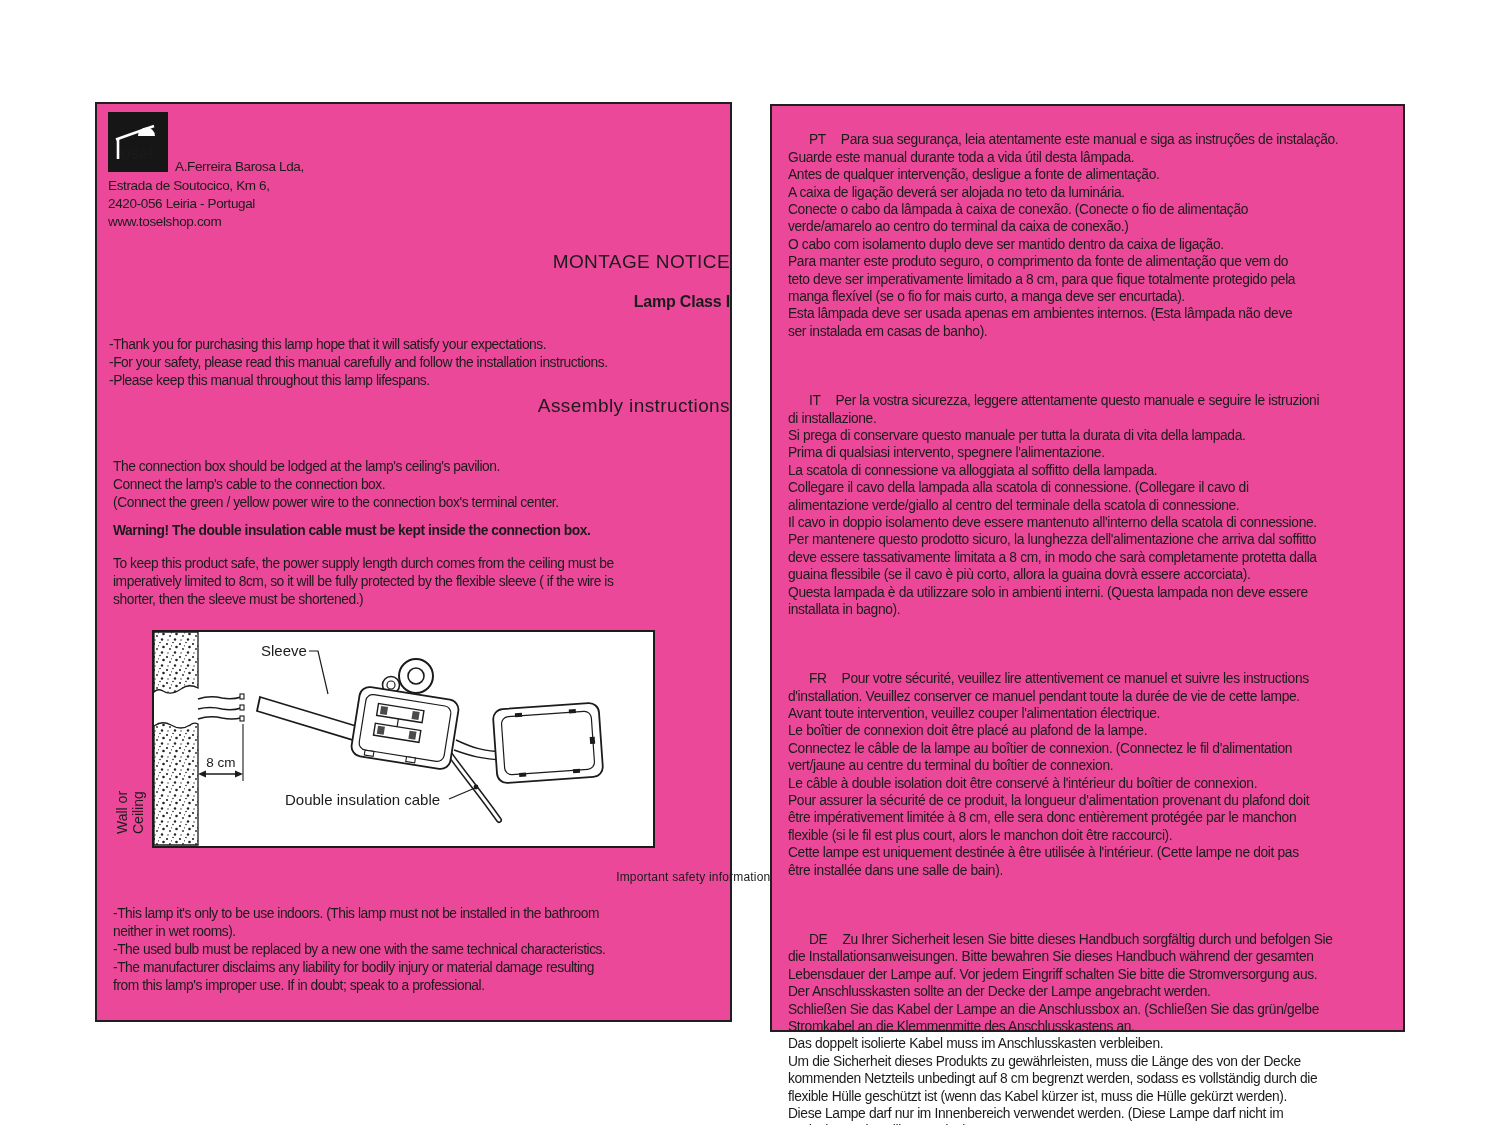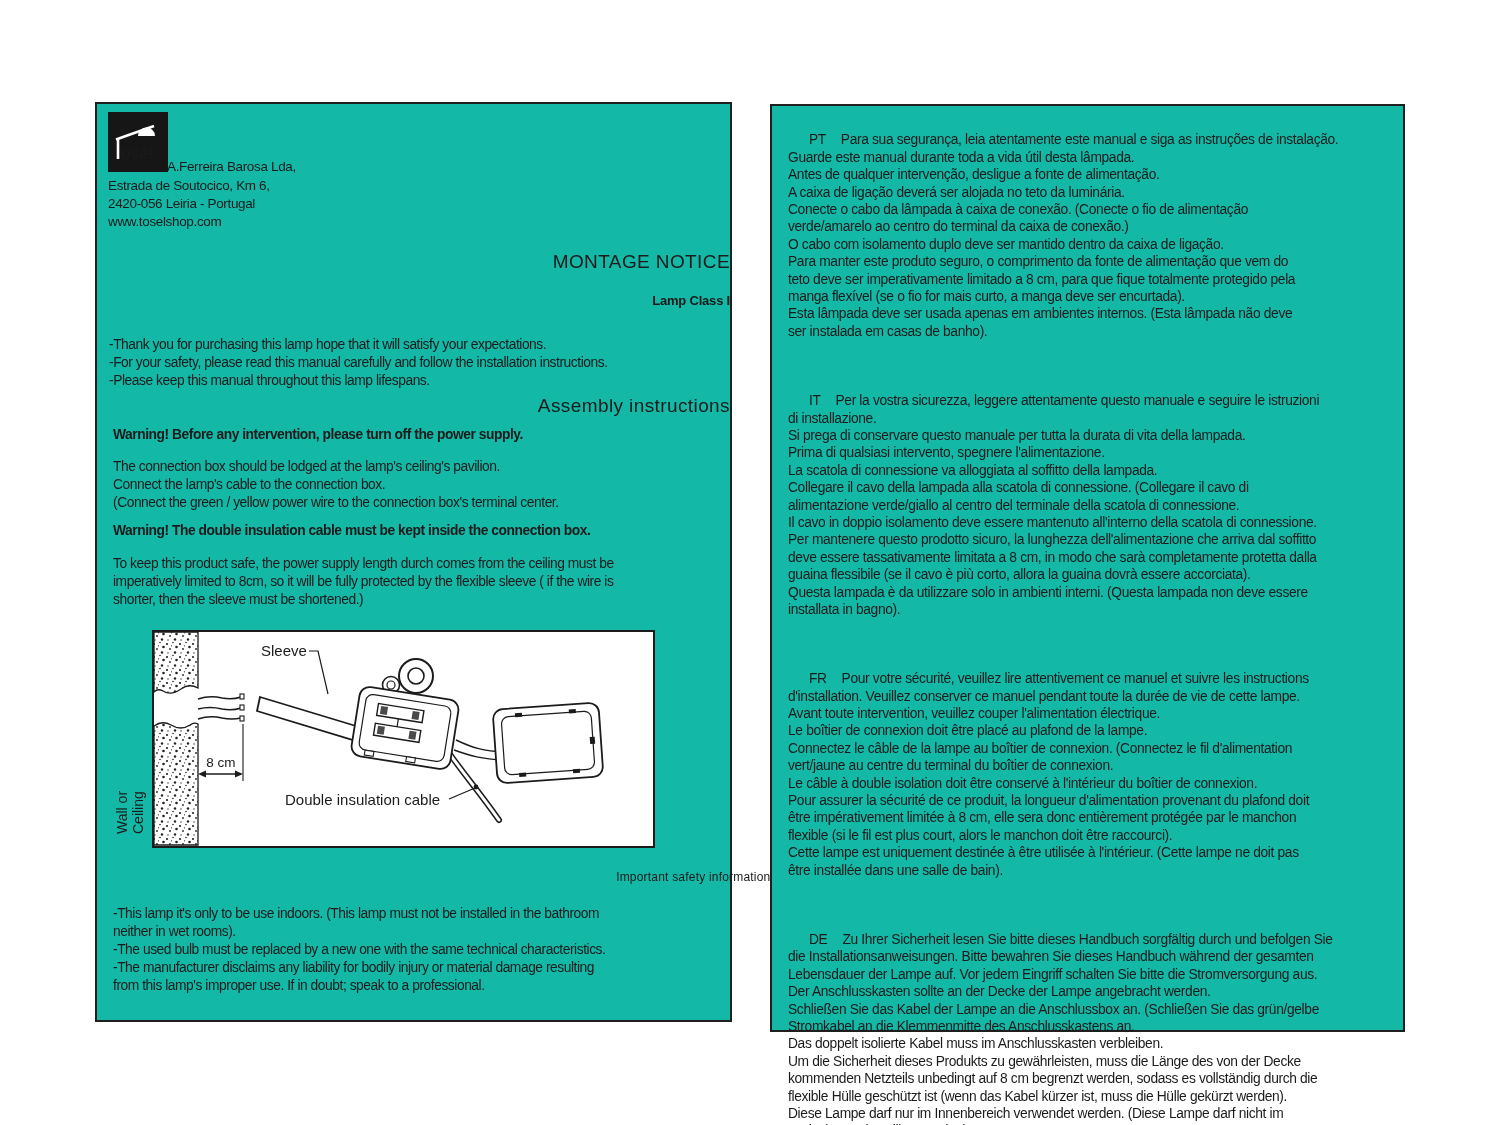--- a/index.html
+++ b/index.html
@@ -1,33 +1,33 @@
 <!DOCTYPE html>
 <html><head>
 <meta charset="utf-8">
 <style>
   html,body{margin:0;padding:0;background:#ffffff;}
   body{
     width:1500px;height:1125px;position:relative;overflow:hidden;
     font-family:"Liberation Sans", sans-serif;color:#1b1b1b;
     -webkit-font-smoothing:antialiased;
   }
-  .panel{position:absolute;background:#14b8a6;border:2px solid #1f1f1f;}
+  .panel{position:absolute;background:#ec4899;border:2px solid #1f1f1f;}
   #left-panel{left:95px;top:102px;width:633px;height:916px;}
   #right-panel{left:770px;top:104px;width:631px;height:924px;}
   .abs{position:absolute;}
   .body-text{
     font-size:13.8px;line-height:18px;letter-spacing:-0.45px;
     white-space:pre-wrap;color:#1b1b1b;
   }
   .bold{font-weight:bold;}
   .center{text-align:right;width:100%;left:0;}
   .h-large{font-size:19px;letter-spacing:0.4px;font-weight:400;}
   .h-safety{font-size:12px;letter-spacing:0.2px;font-weight:400;padding-left:44px;}
-  .h-sub{font-size:13px;font-weight:bold;letter-spacing:-0.2px;}
+  .h-sub{font-size:16px;font-weight:bold;letter-spacing:-0.2px;}
   .company-line{font-size:13.5px;letter-spacing:-0.35px;line-height:17px;}
   #right-panel .inner{position:absolute;left:16px;top:8px;right:10px;}
   .lang-section{
     font-size:13.8px;line-height:17.4px;letter-spacing:-0.35px;
     white-space:pre-wrap;margin-bottom:17px;
   }
   .lang-code{margin-right:15px;}
   svg text{font-family:"Liberation Sans", sans-serif;fill:#1b1b1b;}
 </style>
 </head>
@@ -36,34 +36,33 @@
 <div id="left-panel" class="panel">
 
   <svg class="abs" style="left:11px;top:8px" width="60" height="60" viewBox="0 0 60 60">
     <rect x="0" y="0" width="60" height="60" fill="#161616"></rect>
     <line x1="10" y1="27" x2="10" y2="47" stroke="#fff" stroke-width="2.6"></line>
     <line x1="8" y1="27.5" x2="46" y2="14" stroke="#fff" stroke-width="2.6"></line>
     <path d="M30 24 A8.5 8.5 0 0 1 47 24 Z" fill="#fff"></path>
     <text x="13" y="47" font-size="16.5" fill="#fff" letter-spacing="0.5">osel</text>
   </svg>
 
-  <div class="abs company-line" style="left:70px;top:54px">A.Ferreira Barosa Lda,</div>
+  <div class="abs company-line" style="left:78px;top:54px">A.Ferreira Barosa Lda,</div>
   <div class="abs company-line" style="left:11px;top:73px">Estrada de Soutocico, Km 6,</div>
   <div class="abs company-line" style="left:11px;top:91px">2420-056 Leiria - Portugal</div>
   <div class="abs company-line" style="left:11px;top:109px">www.toselshop.com</div>
 
   <div class="abs center h-large" style="top:147px">MONTAGE NOTICE</div>
   <div class="abs center h-sub" style="top:189px">Lamp Class I</div>
 
   <div class="abs body-text" style="left:12px;top:232px;right:10px">-Thank you for purchasing this lamp hope that it will satisfy your expectations.
 -For your safety, please read this manual carefully and follow the installation instructions.
 -Please keep this manual throughout this lamp lifespans.</div>
 
   <div class="abs center h-large" style="top:291px">Assembly instructions</div>
-  <div class="abs body-text bold" style="left:16px;top:322px;right:10px">Warning! Before any intervention, please turn off the power supply.</div>
 
   <div class="abs body-text bold" style="left:16px;top:418px;right:10px">Warning! The double insulation cable must be kept inside the connection box.</div>
 
   <div class="abs body-text" style="left:16px;top:354px;right:10px">The connection box should be lodged at the lamp's ceiling's pavilion.
 Connect the lamp's cable to the connection box.
 (Connect the green / yellow power wire to the connection box's terminal center.</div>
 
   <div class="abs body-text" style="left:16px;top:451px;right:10px">To keep this product safe, the power supply length durch comes from the ceiling must be
 imperatively limited to 8cm, so it will be fully protected by the flexible sleeve ( if the wire is
 shorter, then the sleeve must be shortened.)</div>

